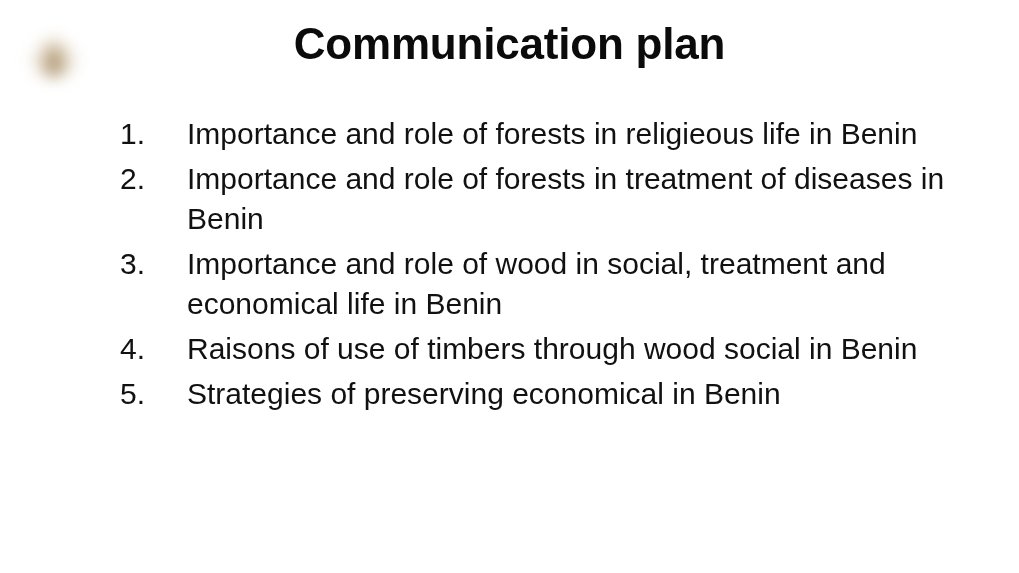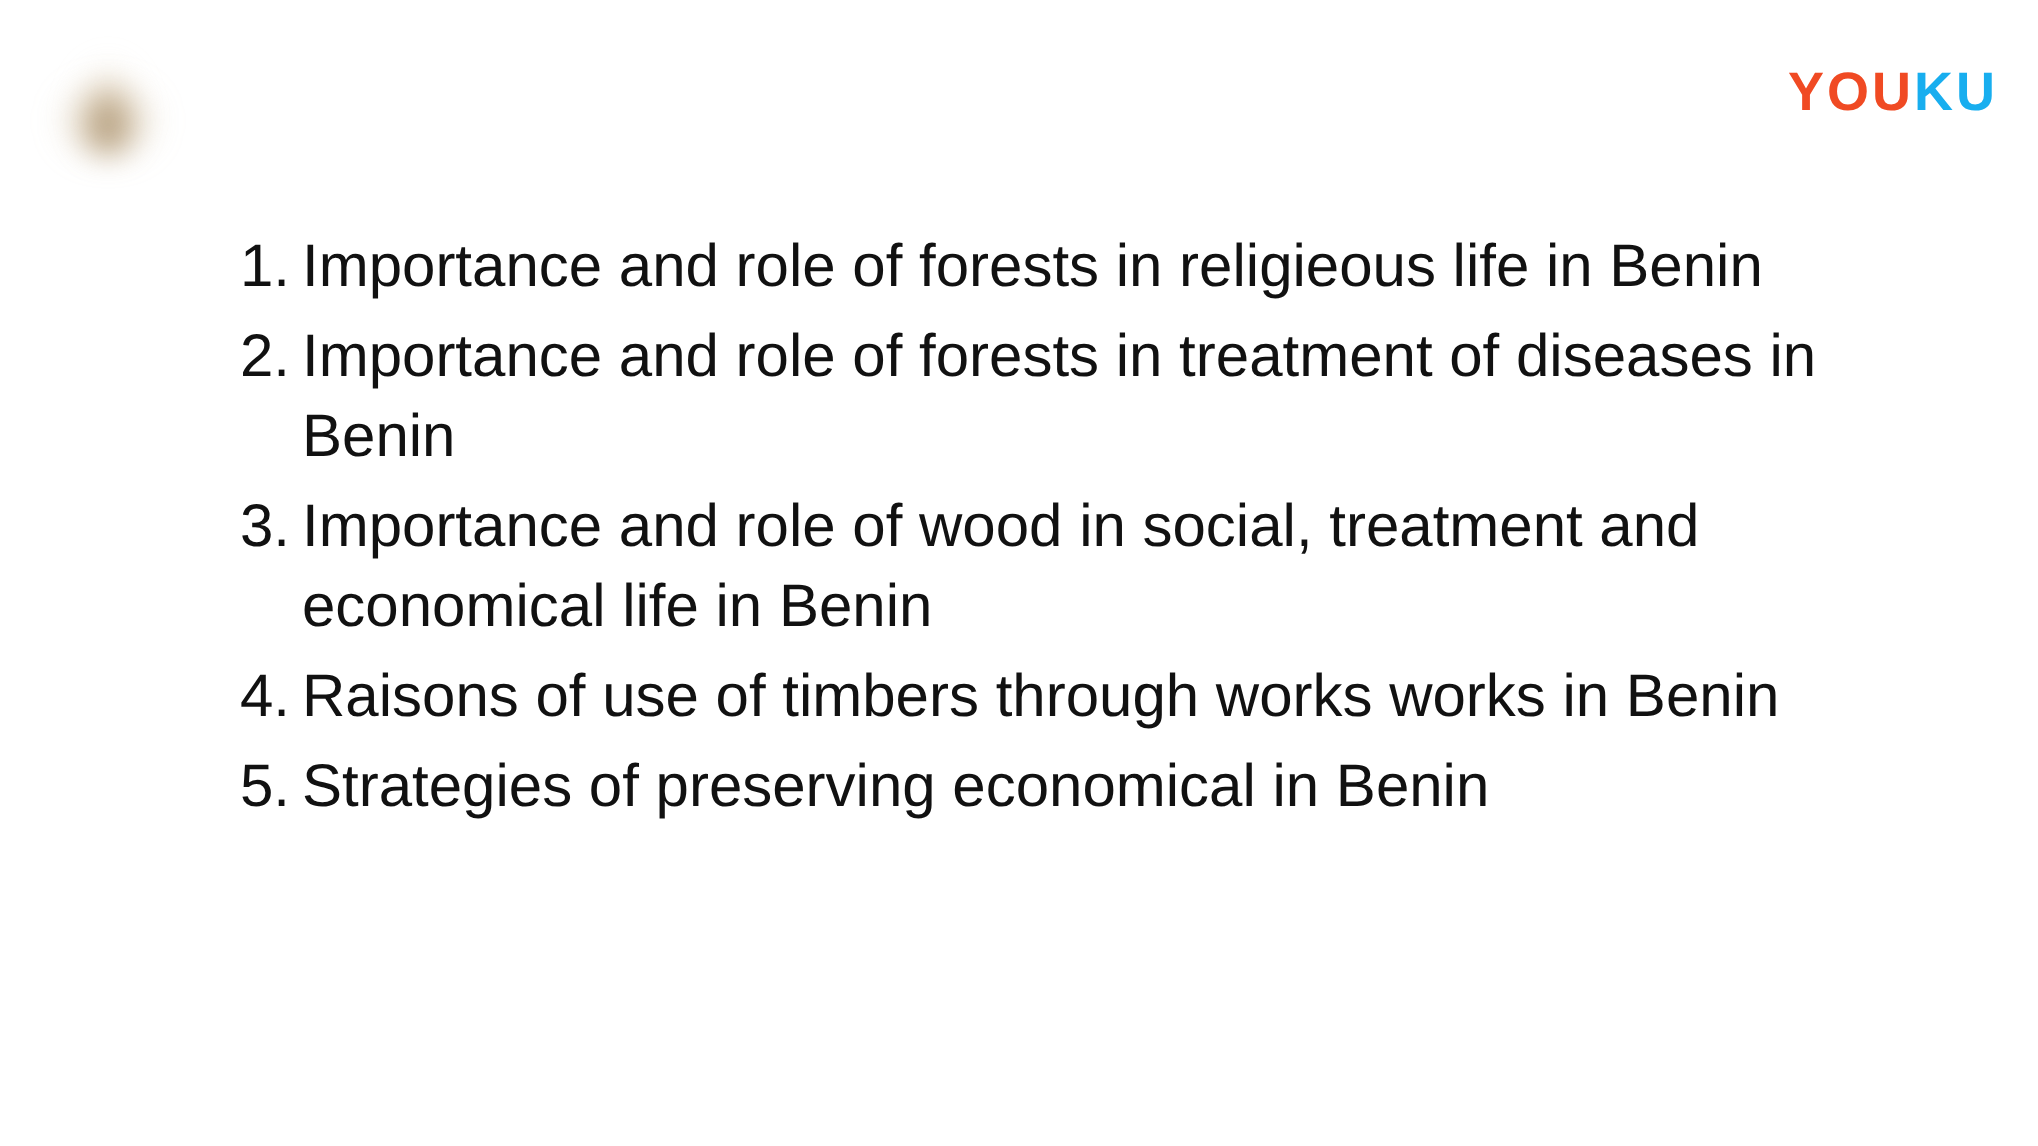--- a/index.html
+++ b/index.html
@@ -97,55 +97,54 @@
     margin-bottom: 5px;
   }
   .plan-num {
     flex: 0 0 auto;
     width: 31px;
     text-align: left;
   }
   .plan-text {
     flex: 1 1 auto;
     max-width: 760px;
+    margin-left: 36px;
   }
 </style>
 </head>
 <body>
 
 <div class="slide">
 
   <div class="smudge"></div>
   <div class="smudge2"></div>
 
+  <div class="title">Communication plan</div>
 
-  <div class="youku">
-    <span class="yk-you">YOU</span><span class="yk-ku">KU</span>
-  </div>
 
   <div class="plan-list">
 
     <div class="plan-item">
       <span class="plan-num">1.</span>
       <span class="plan-text">Importance and role of forests in religieous life in Benin</span>
     </div>
 
     <div class="plan-item">
       <span class="plan-num">2.</span>
       <span class="plan-text">Importance and role of forests in treatment of diseases in Benin</span>
     </div>
 
     <div class="plan-item">
       <span class="plan-num">3.</span>
       <span class="plan-text">Importance and role of wood in social, treatment and economical life in Benin</span>
     </div>
 
     <div class="plan-item">
       <span class="plan-num">4.</span>
-      <span class="plan-text">Raisons of use of timbers through works works in Benin</span>
+      <span class="plan-text">Raisons of use of timbers through wood social in Benin</span>
     </div>
 
     <div class="plan-item">
       <span class="plan-num">5.</span>
       <span class="plan-text">Strategies of preserving economical in Benin</span>
     </div>
 
   </div>
 
 </div>

